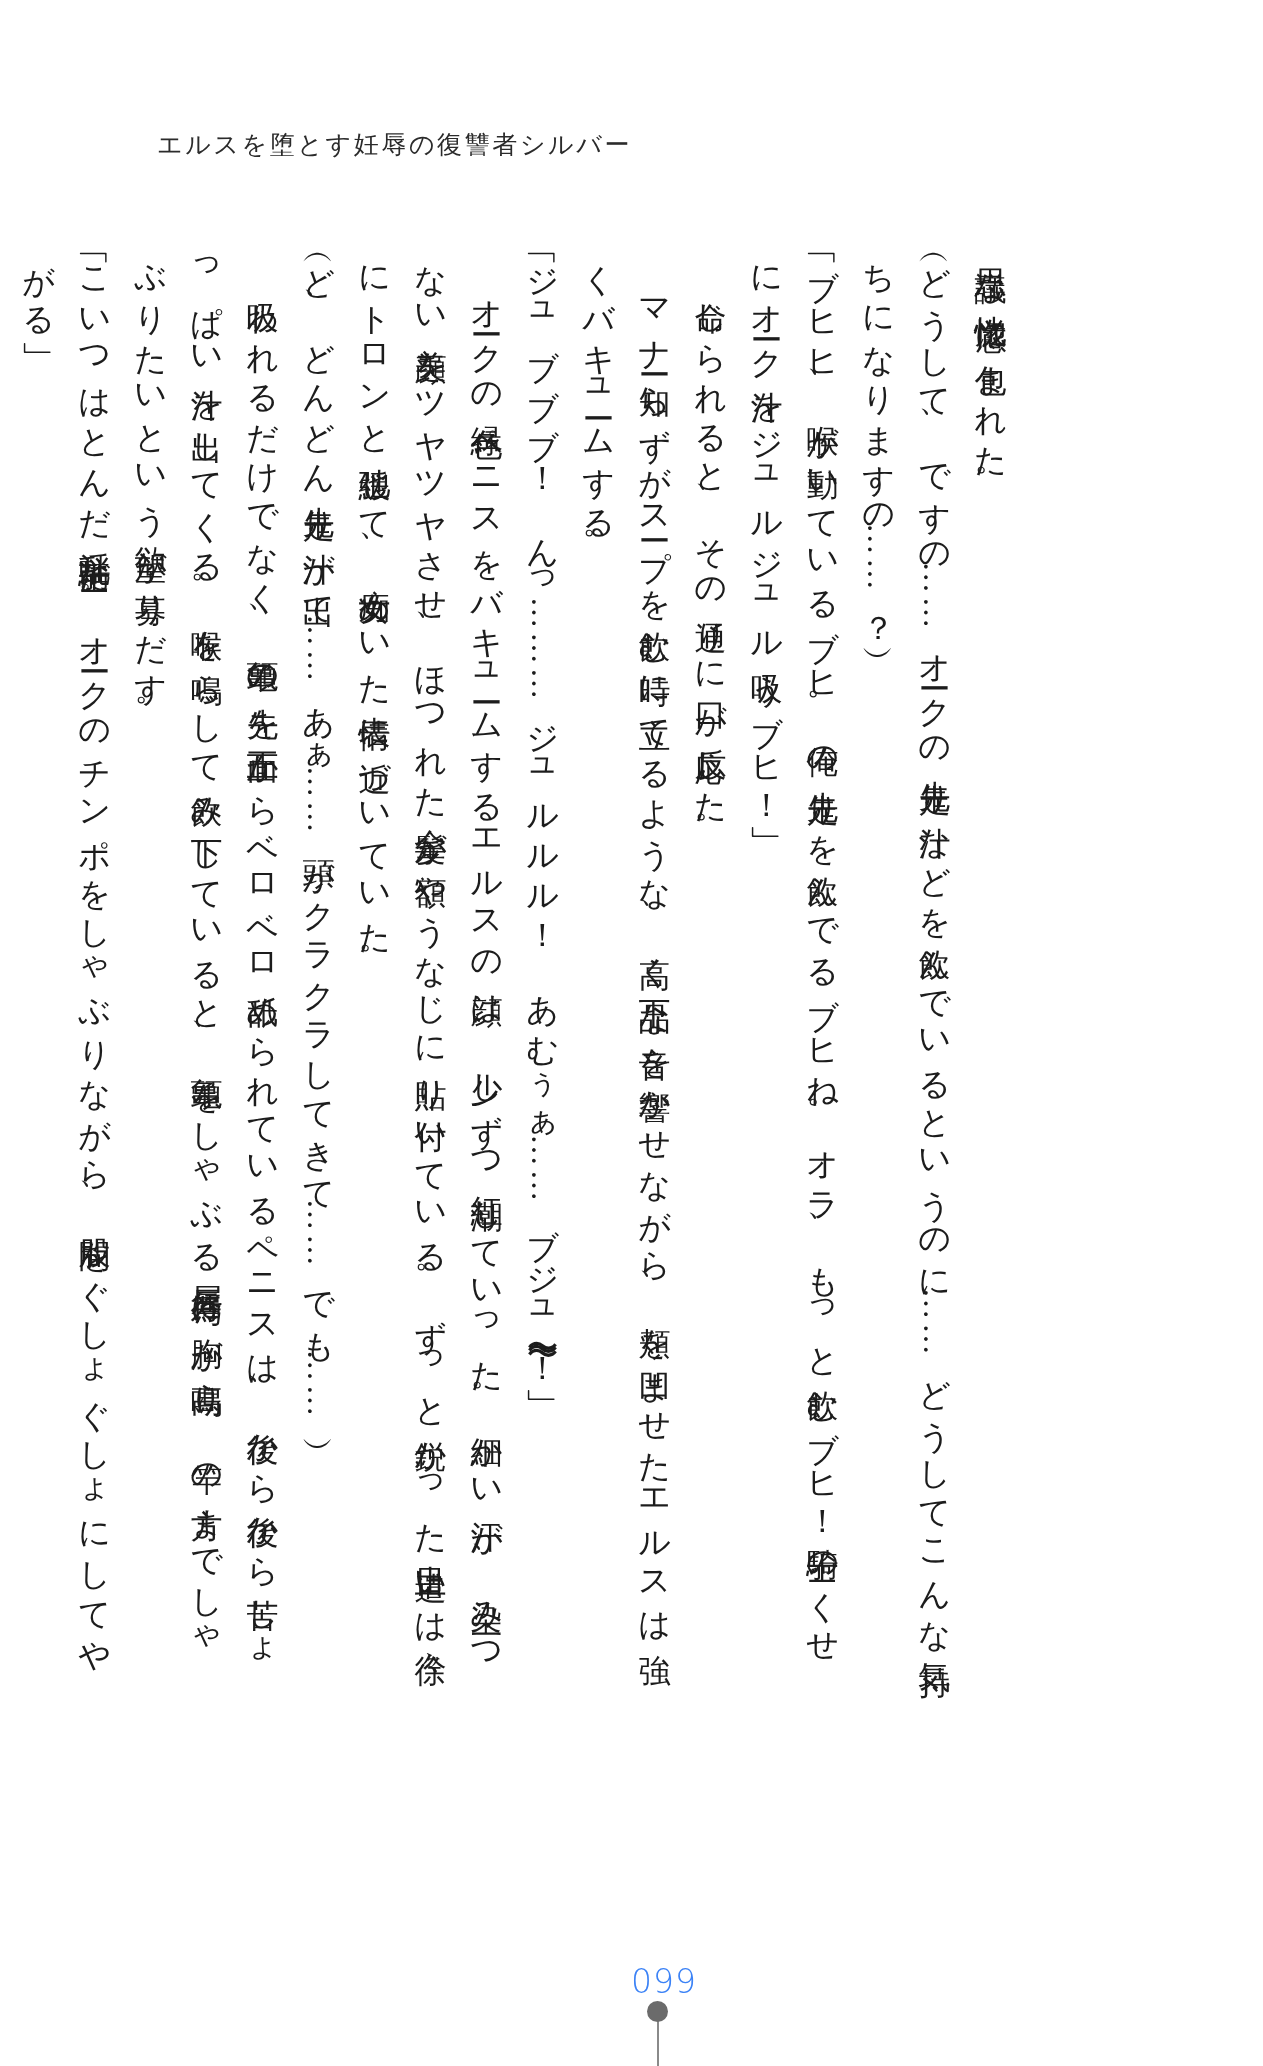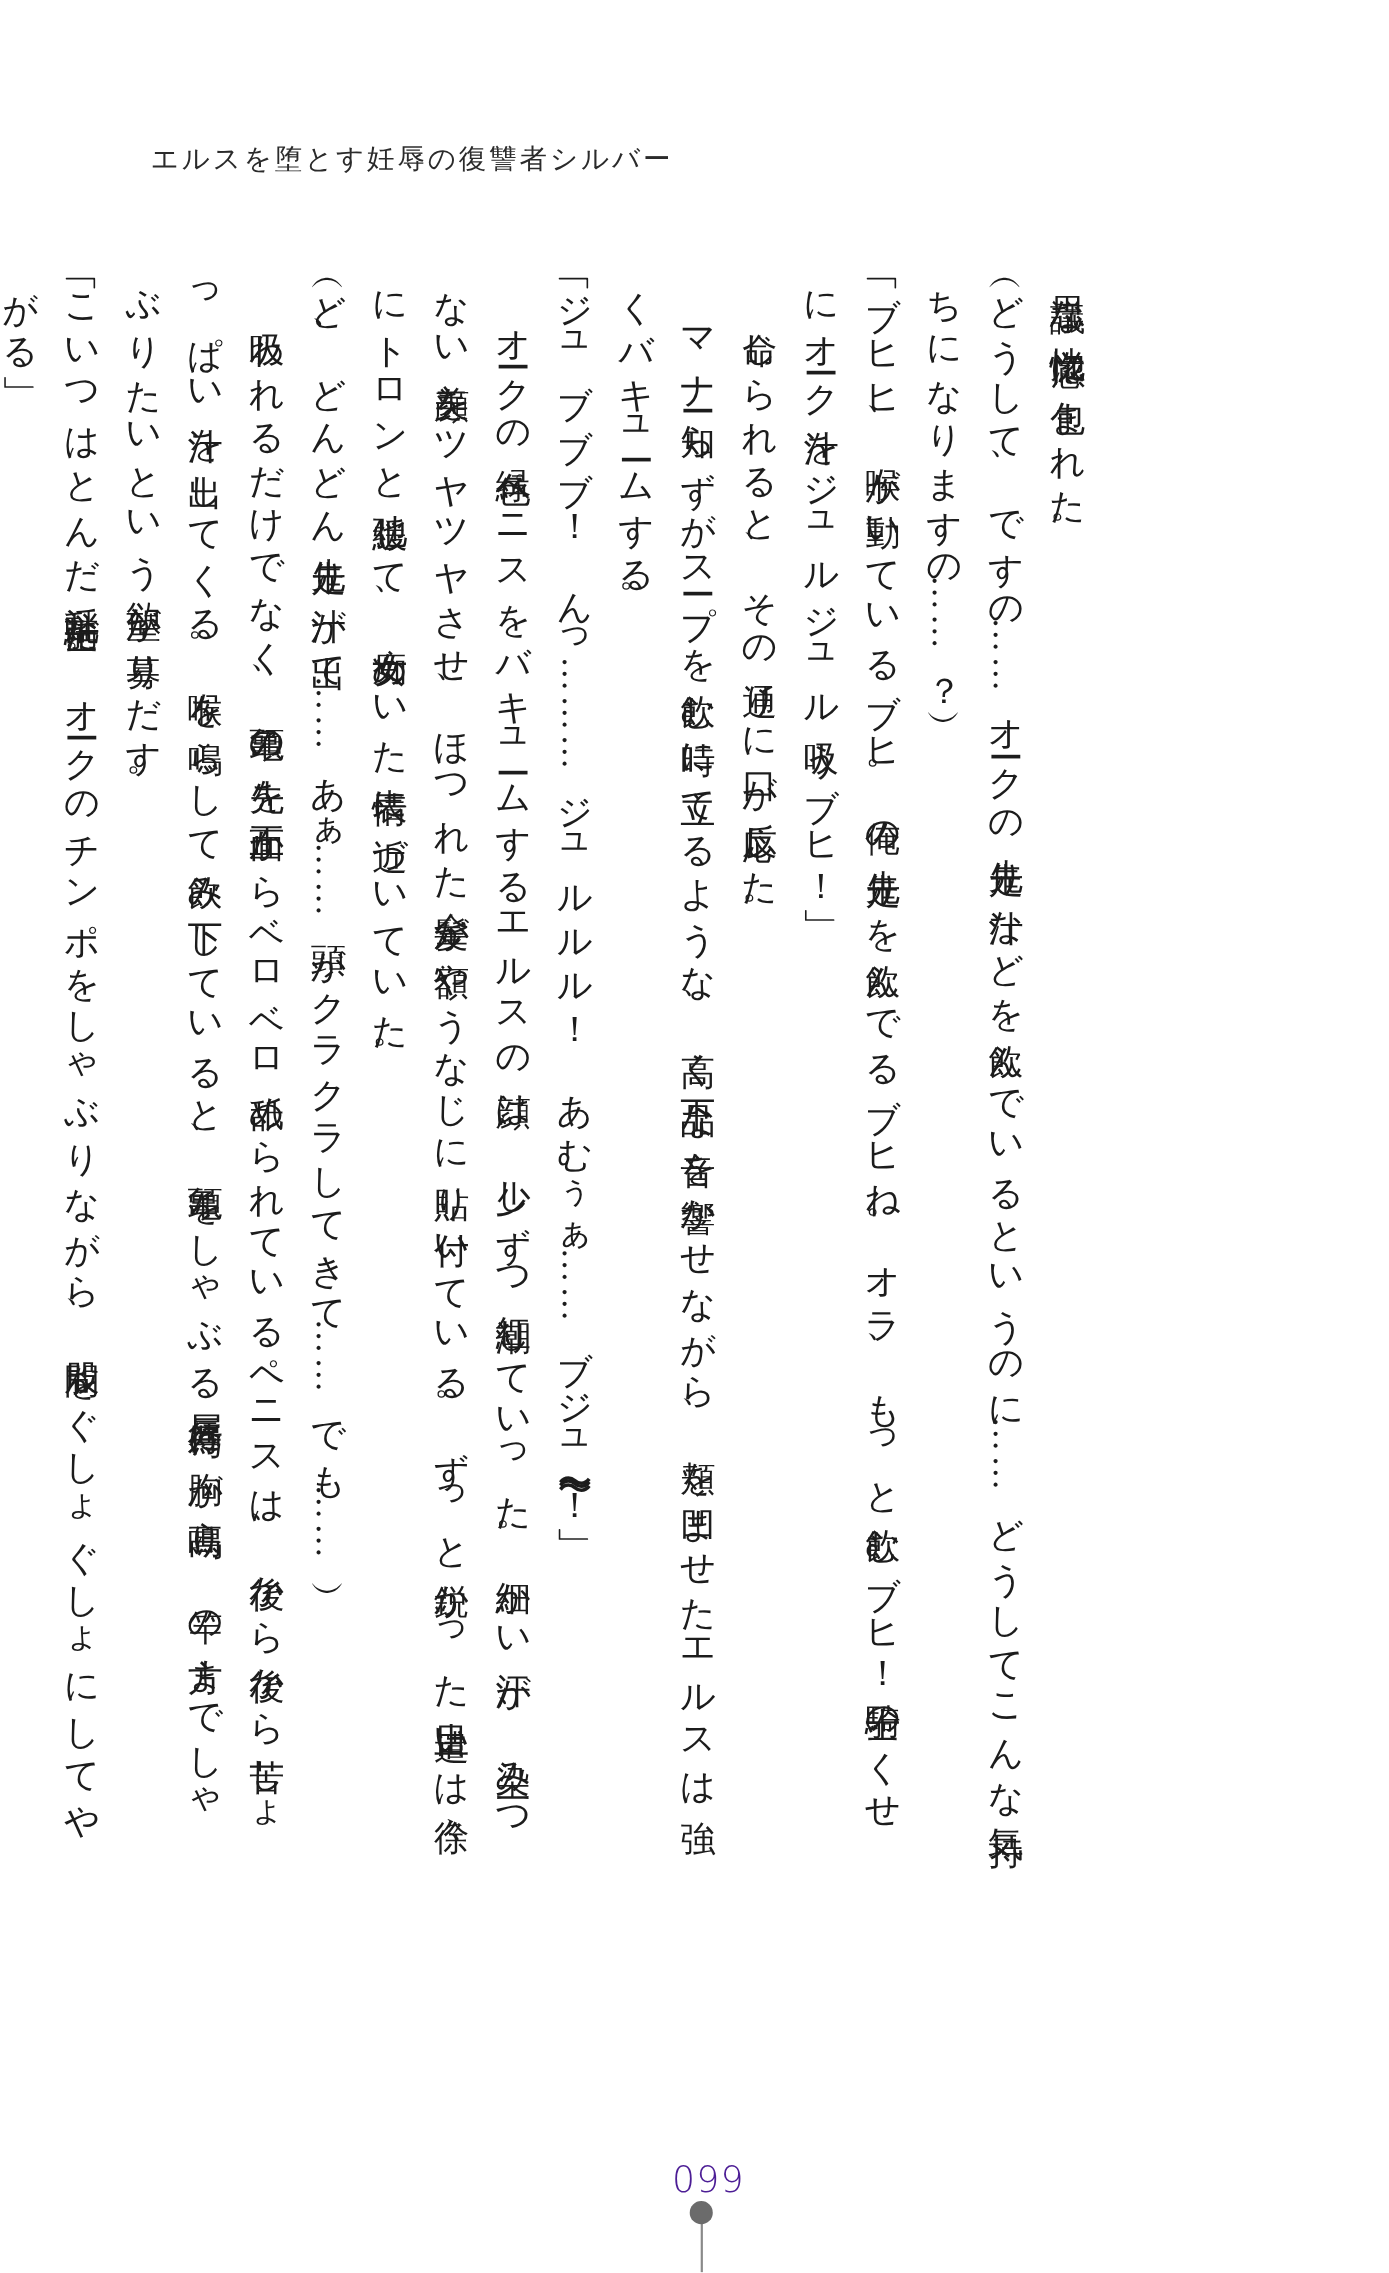--- a/index.html
+++ b/index.html
@@ -7,20 +7,21 @@
     padding: 0;
     background: #ffffff;
   }
   .page {
     position: relative;
     width: 1151px;
     height: 2066px;
     background: #ffffff;
     overflow: hidden;
     font-family: "Liberation Serif", "DejaVu Serif", serif;
+    margin-left: 20px;
   }
   .running-head {
     position: absolute;
     left: 137px;
     top: 128px;
     font-size: 25px;
     letter-spacing: 2.6px;
     color: #2b2b2b;
     white-space: nowrap;
   }
@@ -47,21 +48,21 @@
   }
   .page-number {
     position: absolute;
     left: 611px;
     top: 1962px;
     width: 56px;
     text-align: center;
     font-family: "DejaVu Sans", "Liberation Sans", sans-serif;
     font-weight: 300;
     font-size: 33px;
-    color: #4c1d95;
+    color: #3b82f6;
     letter-spacing: 1px;
   }
   .footer-dot {
     position: absolute;
     left: 627px;
     top: 2001px;
     width: 21px;
     height: 21px;
     border-radius: 50%;
     background: #6b6b6b;

